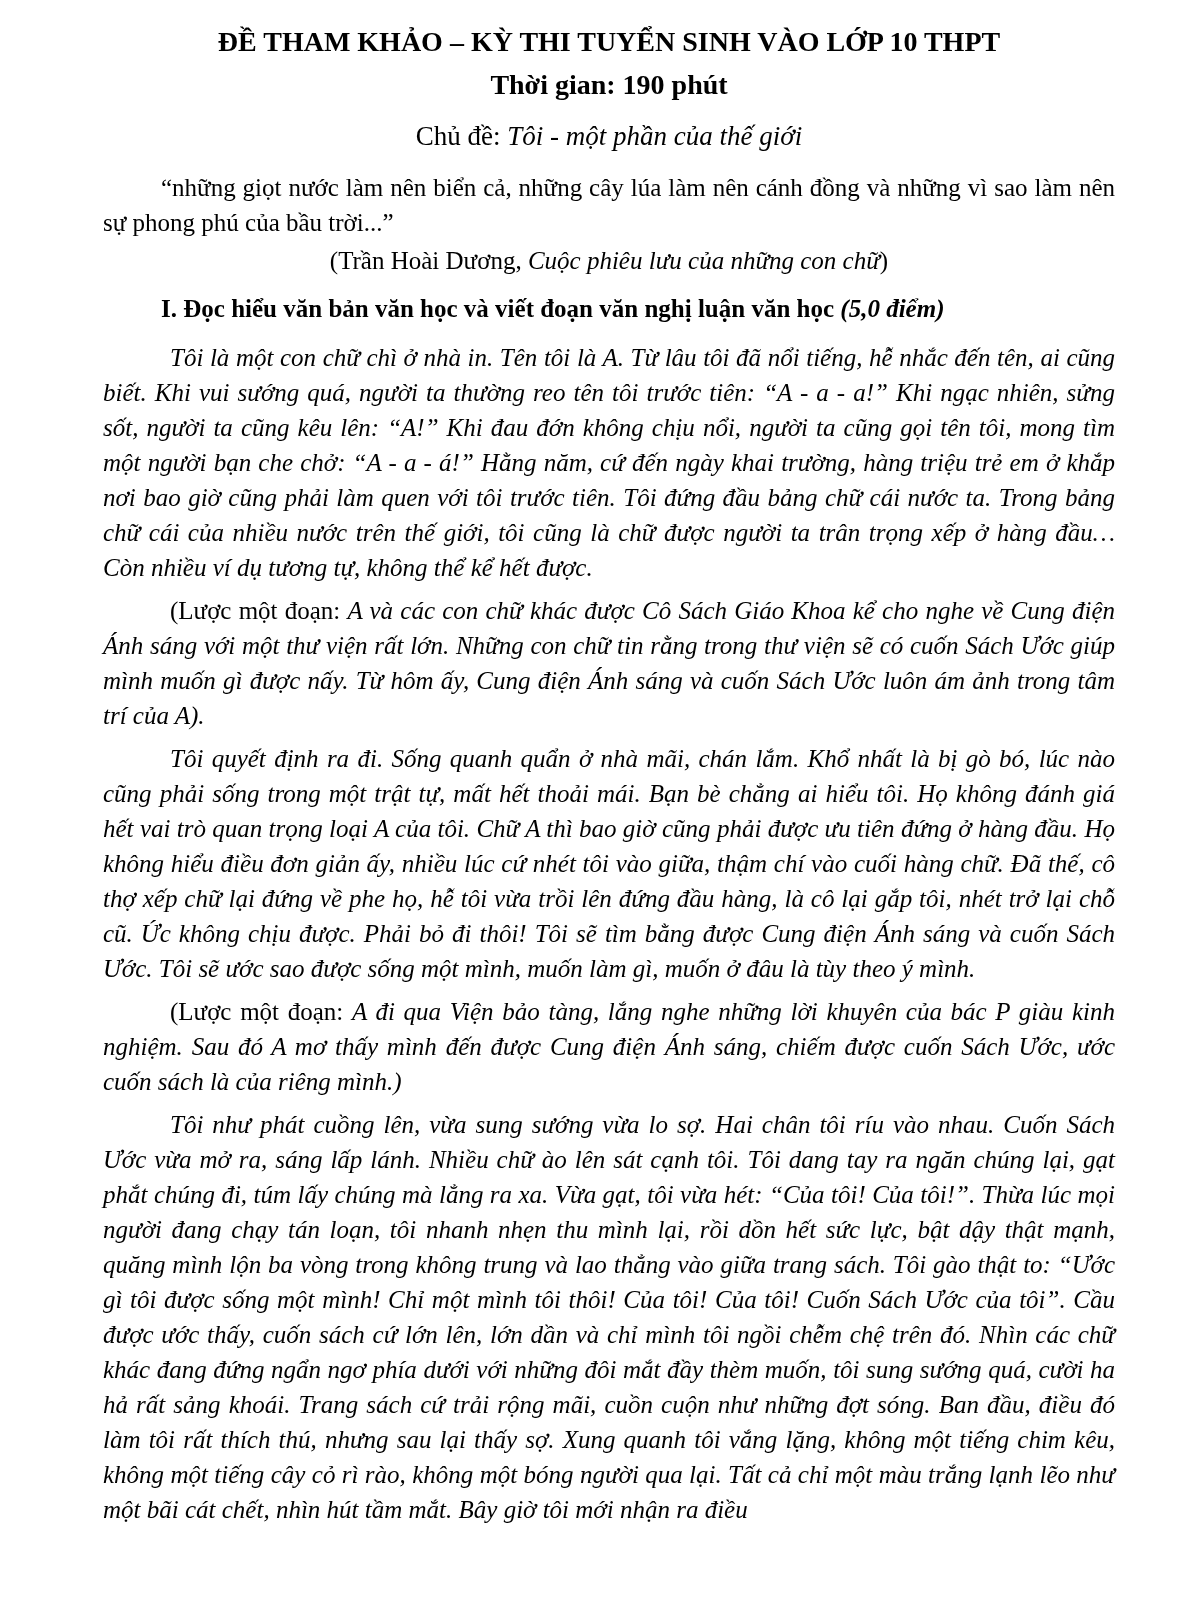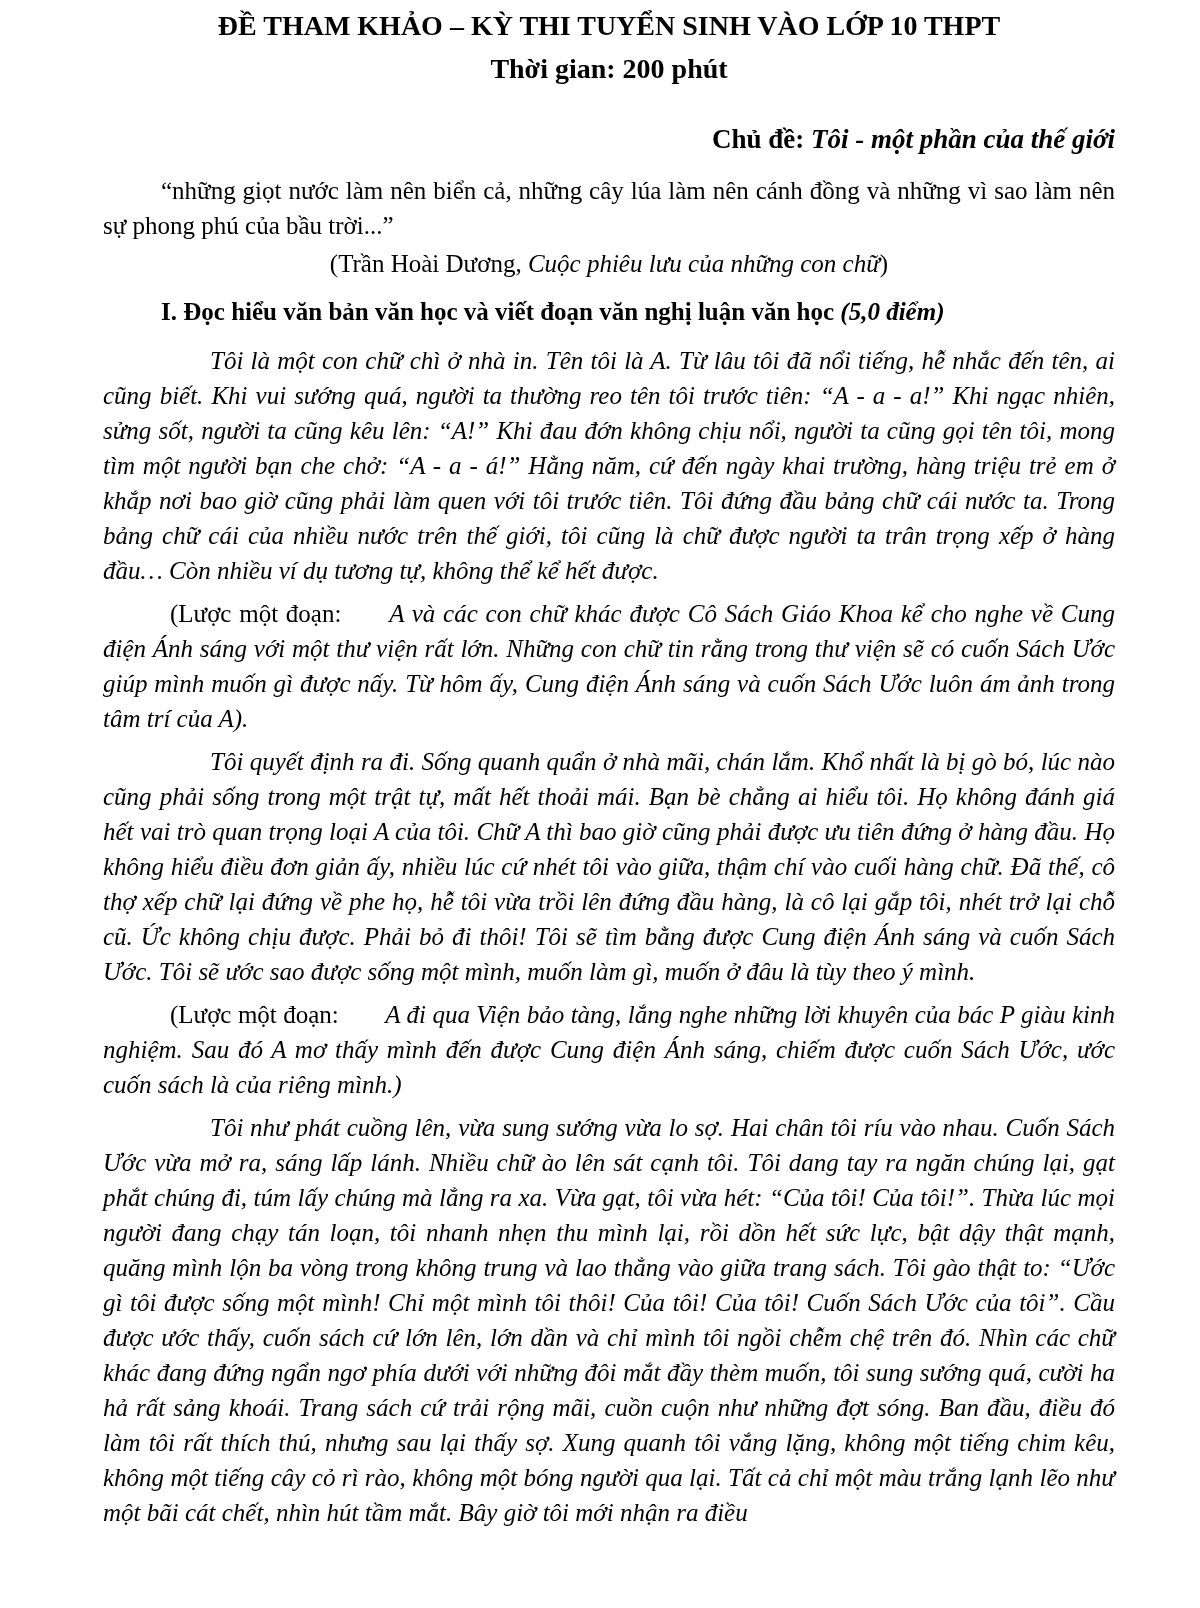--- a/index.html
+++ b/index.html
@@ -5,36 +5,36 @@
   * { margin: 0; padding: 0; box-sizing: border-box; }
   html, body { background: #ffffff; }
   .page {
     position: relative;
     width: 1200px;
     height: 1608px;
     margin: 0 auto;
     background: #ffffff;
     color: #000000;
     font-family: "Liberation Serif", "DejaVu Serif", serif;
-    padding: 4px 85px 0 103px;
+    padding: 20px 85px 0 103px;
     overflow: hidden;
   }
   .doc-header { text-align: center; }
   .doc-header .h-line {
     font-weight: bold;
     font-size: 28px;
     line-height: 43px;
     white-space: nowrap;
   }
   .topic {
-    text-align: right;
-    font-weight: bold;
+    text-align: center;
+    font-weight: normal;
     font-size: 27px;
     line-height: 34px;
-    margin-top: 32px;
+    margin-top: 13px;
     white-space: nowrap;
   }
   .topic .topic-value { font-style: italic; }
   .quote {
     font-size: 25px;
     line-height: 35px;
     text-align: justify;
     text-indent: 58px;
     margin-top: 17px;
   }
@@ -57,30 +57,30 @@
   }
   .section-heading .points { font-style: italic; }
   .passage p {
     font-size: 25px;
     line-height: 35px;
     text-align: justify;
     text-indent: 67px;
     margin: 0 0 8px 0;
   }
   .passage p .lead { font-style: normal; }
-  .passage p i { font-style: italic; margin-left: 40px; }
+  .passage p i { font-style: italic; }
 </style>
 </head>
 <body>
 
 <div class="page">
 
   <div class="doc-header">
     <div class="h-line">ĐỀ THAM KHẢO – KỲ THI TUYỂN SINH VÀO LỚP 10 THPT</div>
-    <div class="h-line">Thời gian: 200 phút</div>
+    <div class="h-line">Thời gian: 190 phút</div>
   </div>
 
   <p class="topic"><span>Chủ đề: </span><span class="topic-value">Tôi - một phần của thế giới</span></p>
 
   <p class="quote">“những giọt nước làm nên biển cả, những cây lúa làm nên cánh đồng và những vì sao làm nên sự phong phú của bầu trời...”</p>
 
   <p class="attribution"><span>(Trần Hoài Dương, </span><span class="work-title">Cuộc phiêu lưu của những con chữ</span><span>)</span></p>
 
   <p class="section-heading"><span>I. Đọc hiểu văn bản văn học và viết đoạn văn nghị luận văn học </span><span class="points">(5,0 điểm)</span></p>
 

